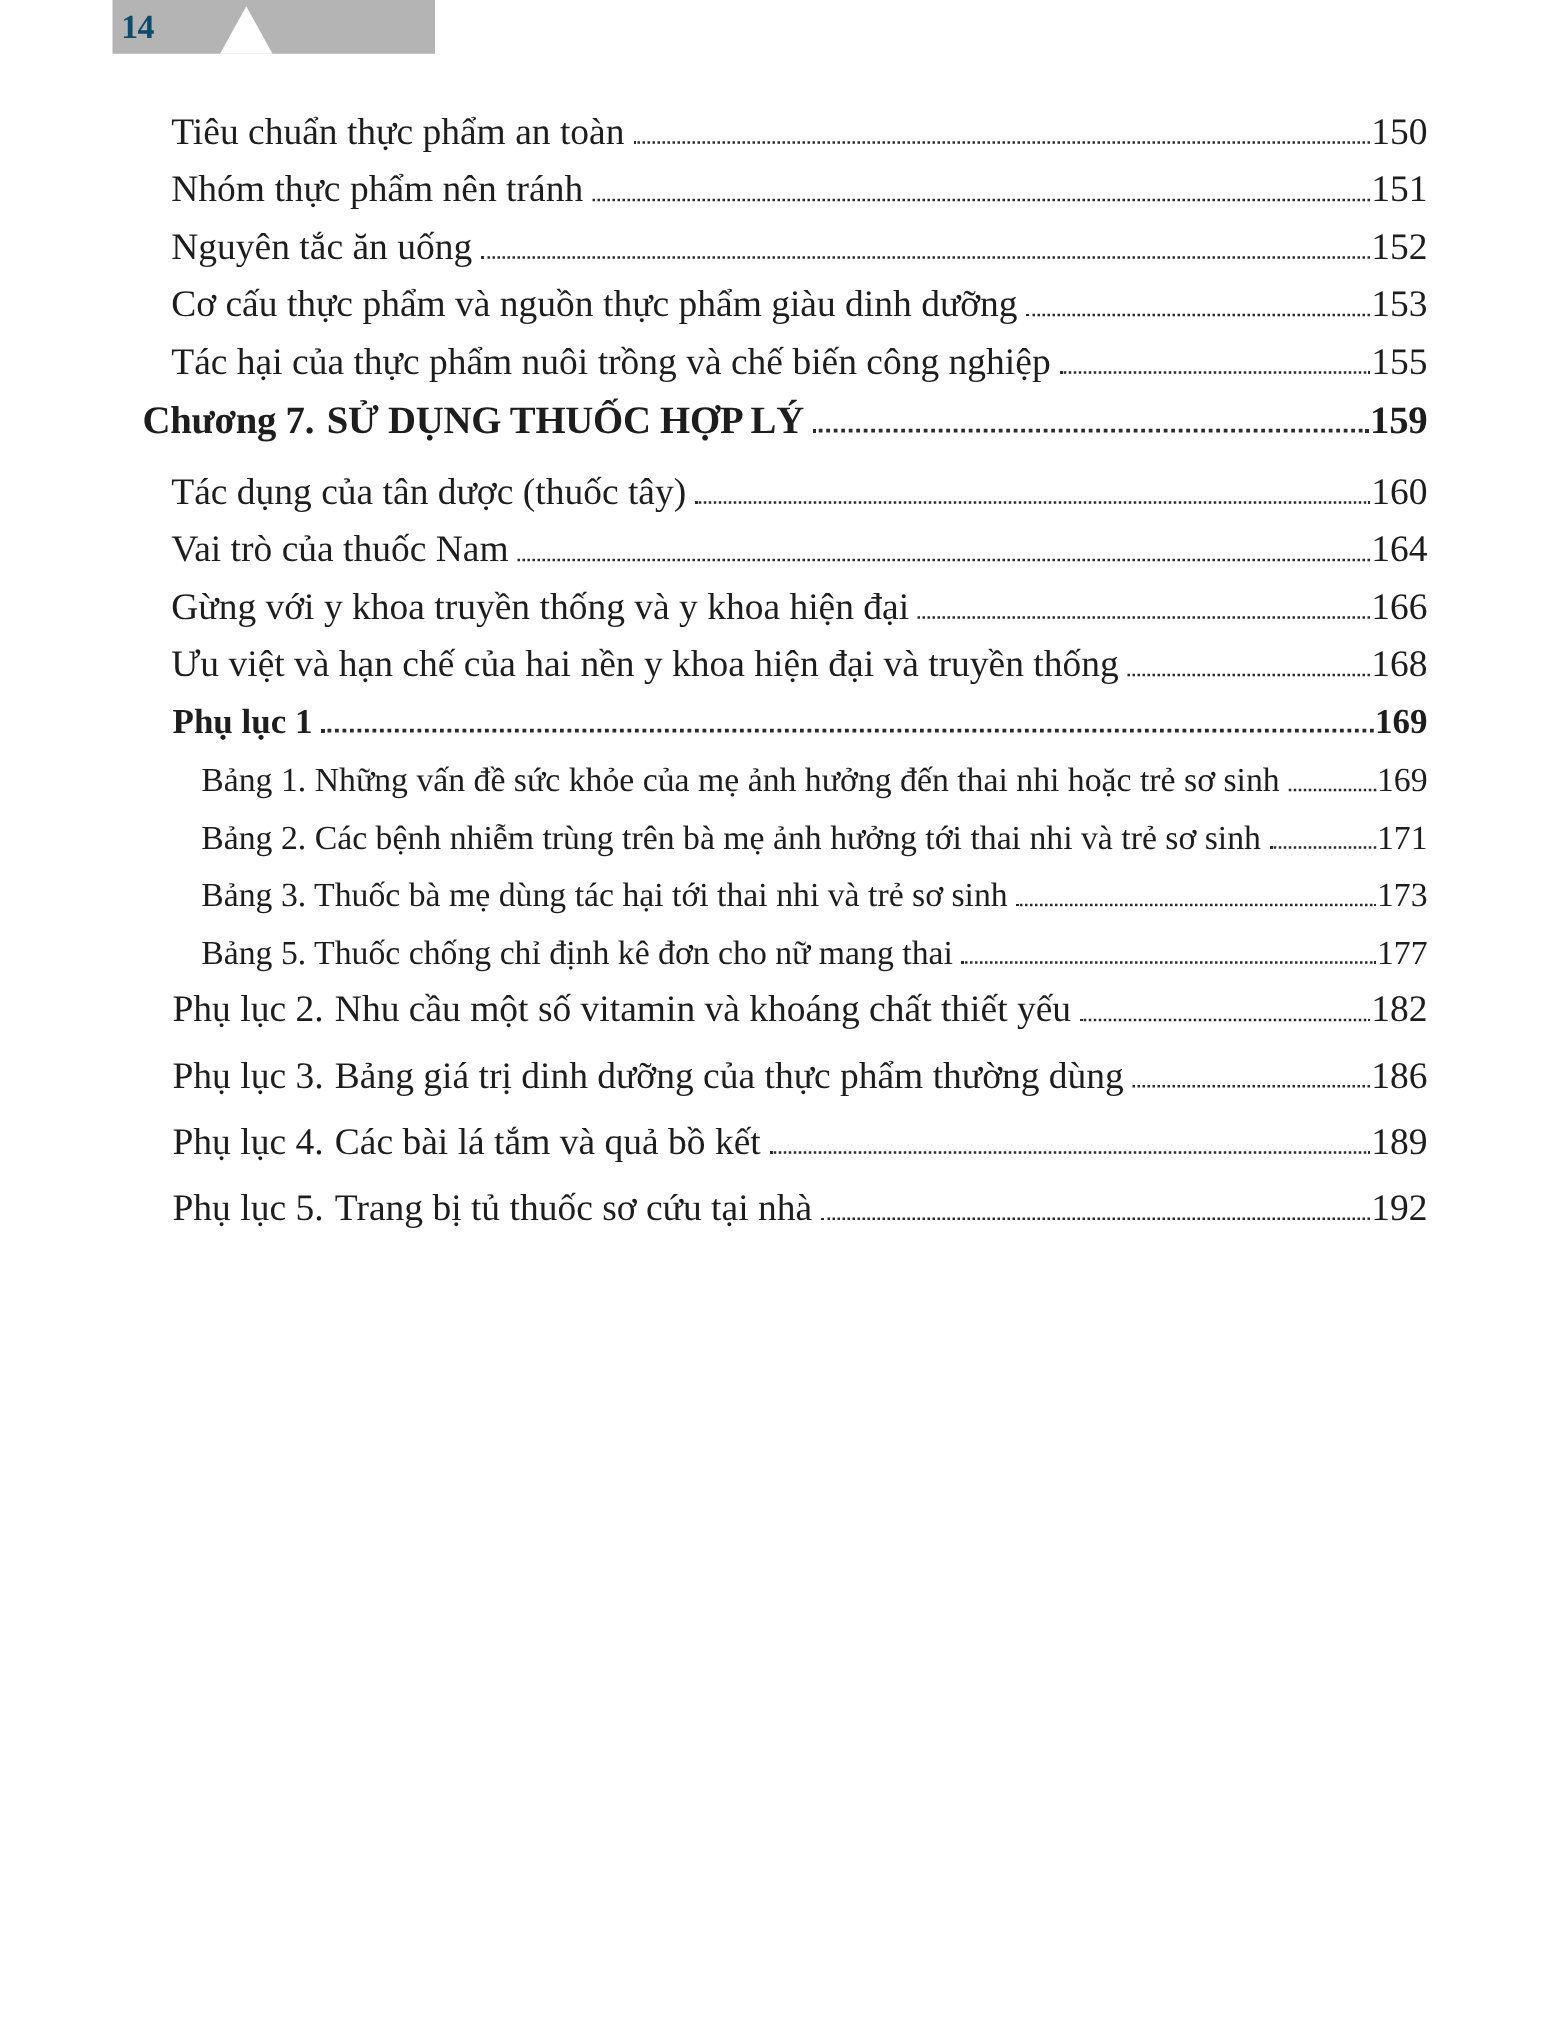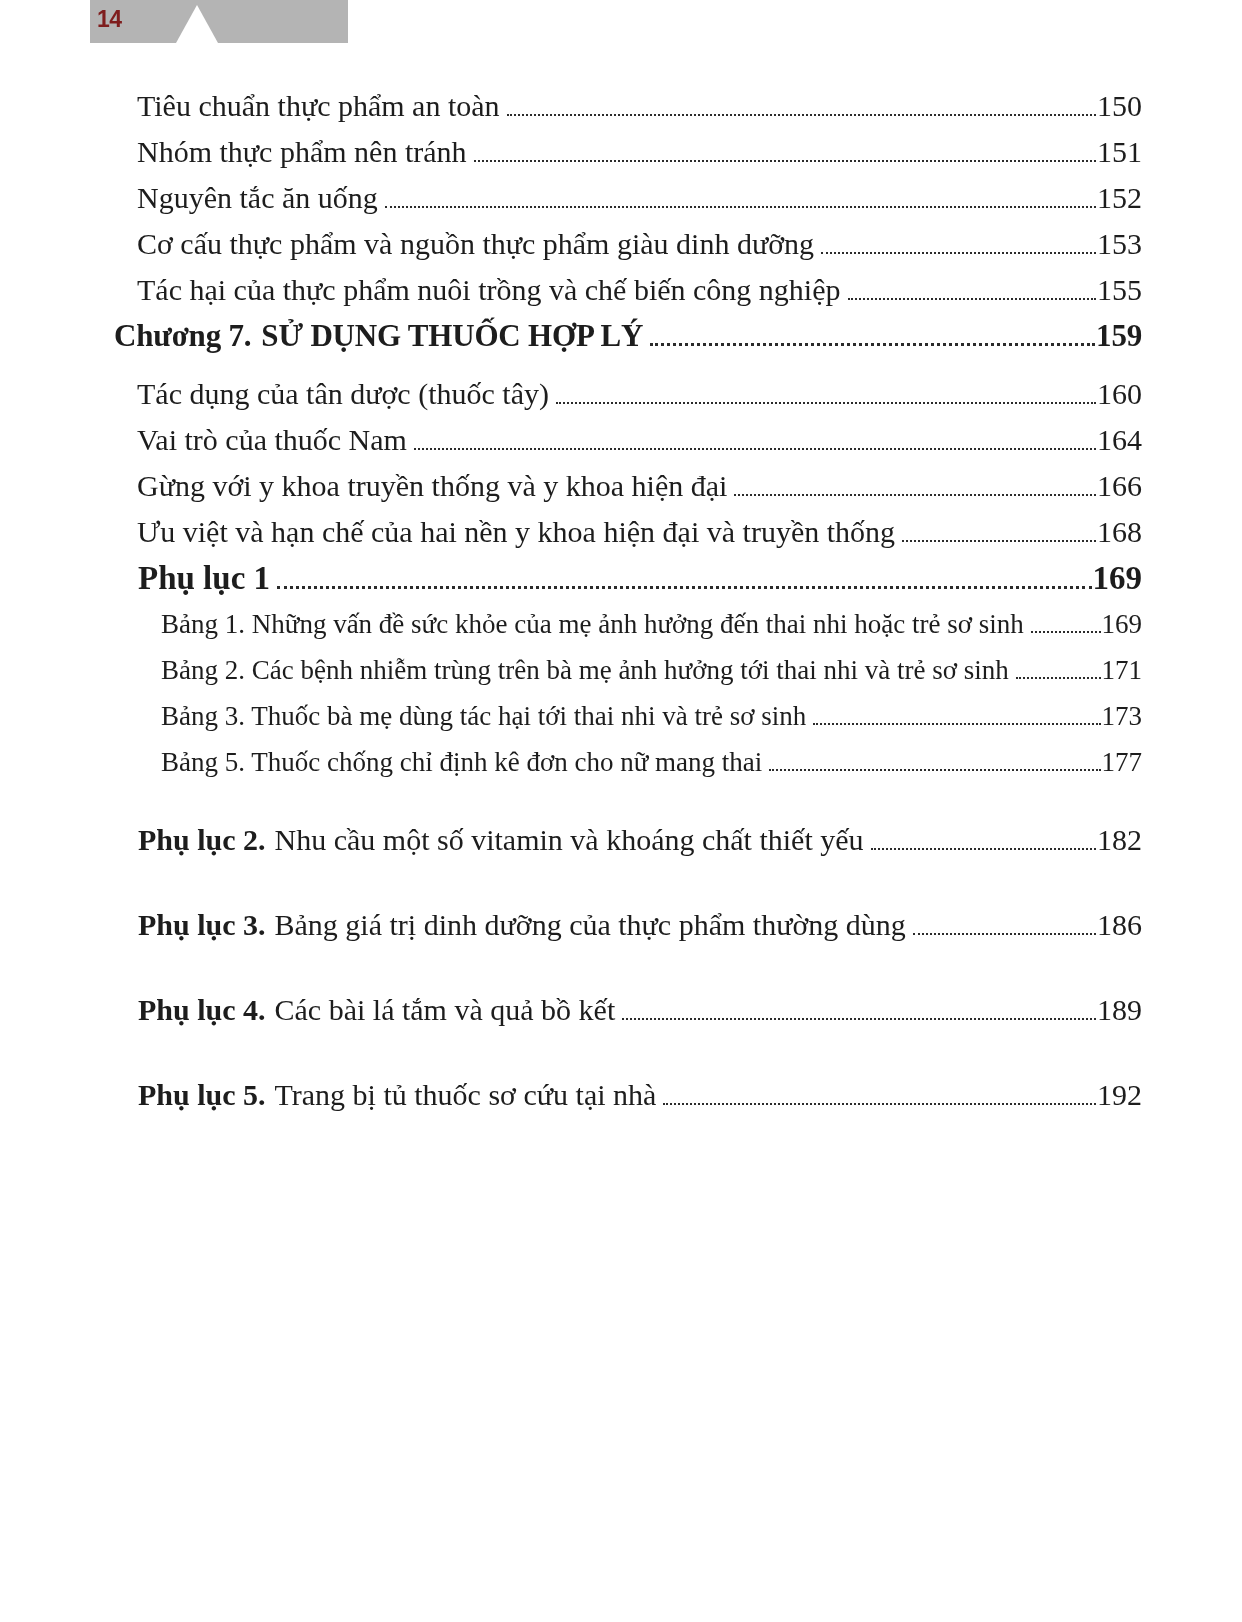--- a/index.html
+++ b/index.html
@@ -32,25 +32,25 @@
     width: 0;
     height: 0;
     border-left: 21px solid transparent;
     border-right: 21px solid transparent;
     border-bottom: 38px solid #ffffff;
   }
   .page-num {
     position: absolute;
     left: 7px;
     top: 6px;
-    font-family: Liberation Sans, sans-serif;
+    font-family: Liberation Serif, serif;
     font-weight: 700;
-    font-size: 23px;
+    font-size: 27px;
     letter-spacing: -0.5px;
-    color: #7f1d1d;
+    color: #0c4a6e;
   }
 
   
   .toc {
     position: absolute;
     top: 90px;
     left: 0;
     right: 0;
   }
   .row {
@@ -72,38 +72,37 @@
     margin-left: 114px;
     font-size: 31px;
     font-weight: 700;
     margin-top: 7px;
     margin-bottom: 26px;
     letter-spacing: -0.2px;
   }
   .row.chapter .prefix { margin-right: 10px; }
   .row.appendix-head {
     margin-left: 138px;
-    font-size: 33px;
+    font-size: 28px;
     font-weight: 700;
     margin-top: 4px;
   }
   .row.table-item {
     margin-left: 161px;
     font-size: 27px;
     justify-content: space-between;
   }
   .row.appendix {
     margin-left: 138px;
     font-size: 30px;
     margin-bottom: 21px;
   }
   .row.appendix .prefix {
-    font-weight: 700;
+    font-weight: 400;
     margin-right: 9px;
-    margin-top: 32px;
   }
 
   .leader {
     flex: 1 1 auto;
     min-width: 18px;
     border-bottom: 2.5px dotted #2b2b2b;
     margin-left: 7px;
     margin-right: 1px;
   }
   .row.chapter .leader,

